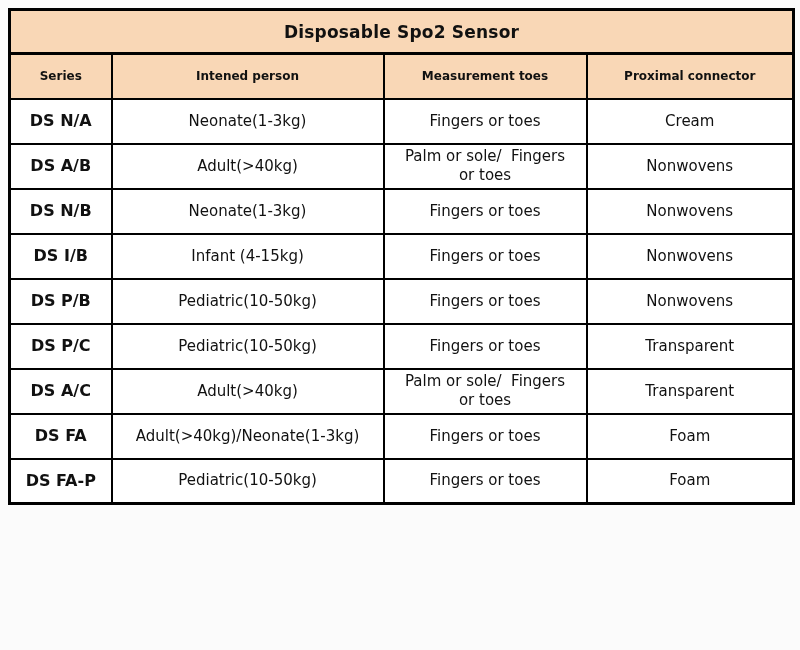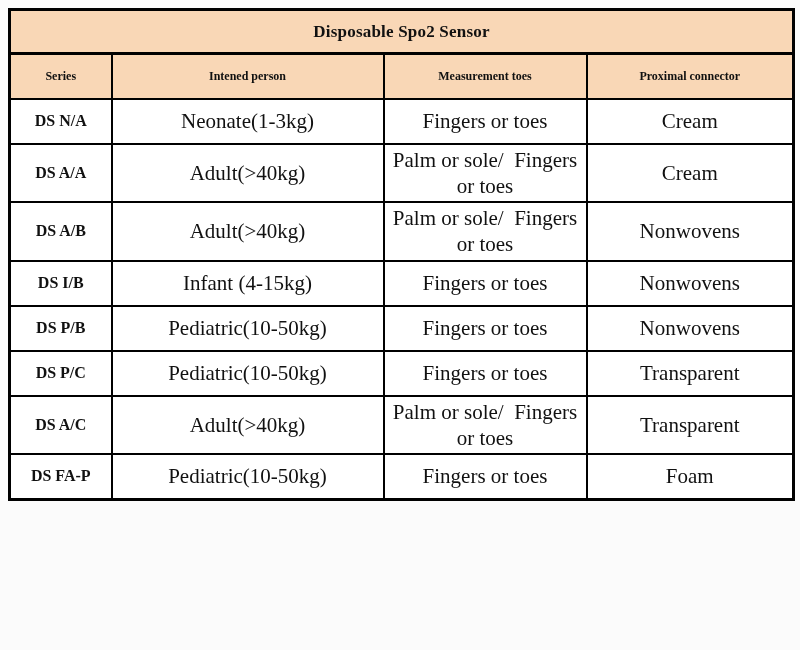--- a/index.html
+++ b/index.html
@@ -9,21 +9,20 @@
     height: 650px;
     background: #fbfbfb;
     font-family: "DejaVu Sans", "Liberation Sans", sans-serif;
     color: #111111;
   }
   .page {
     width: 800px;
     height: 650px;
     box-sizing: border-box;
     padding: 8px 3px 0 8px;
-    font-family: Liberation Serif, serif;
   }
   table.spo2 {
     width: 784px;
     border-collapse: collapse;
     table-layout: fixed;
     background: #ffffff;
   }
   table.spo2 th, table.spo2 td {
     border: 2px solid #000000;
     text-align: center;
@@ -42,21 +41,21 @@
     letter-spacing: 0.2px;
   }
   tr.header-row th {
     background: #f9d7b6;
     font-size: 12px;
     font-weight: bold;
     height: 45px;
   }
   tr.data-row td {
     height: 45px;
-    font-size: 21px;
+    font-size: 15px;
     white-space: pre-wrap;
     line-height: 1.25;
   }
   tr.data-row td.series {
     font-weight: bold;
     font-size: 16px;
     margin-top: 24px;
   }
 </style>
 </head>
@@ -82,31 +81,30 @@
       </tr>
     </thead>
     <tbody>
         <tr class="data-row">
           <td class="series">DS N/A</td>
           <td>Neonate(1-3kg)</td>
           <td>Fingers or toes</td>
           <td>Cream</td>
         </tr>
         <tr class="data-row">
-          <td class="series">DS A/A</td>
-          <td>Adult(&gt;40kg)</td>
-          <td>Palm or sole/  Fingers
-or toes</td>
-          <td>Cream</td>
-        </tr>
-        <tr class="data-row">
           <td class="series">DS A/B</td>
           <td>Adult(&gt;40kg)</td>
           <td>Palm or sole/  Fingers
 or toes</td>
+          <td>Nonwovens</td>
+        </tr>
+        <tr class="data-row">
+          <td class="series">DS N/B</td>
+          <td>Neonate(1-3kg)</td>
+          <td>Fingers or toes</td>
           <td>Nonwovens</td>
         </tr>
         <tr class="data-row">
           <td class="series">DS I/B</td>
           <td>Infant (4-15kg)</td>
           <td>Fingers or toes</td>
           <td>Nonwovens</td>
         </tr>
         <tr class="data-row">
           <td class="series">DS P/B</td>
@@ -121,20 +119,26 @@
           <td>Transparent</td>
         </tr>
         <tr class="data-row">
           <td class="series">DS A/C</td>
           <td>Adult(&gt;40kg)</td>
           <td>Palm or sole/  Fingers
 or toes</td>
           <td>Transparent</td>
         </tr>
         <tr class="data-row">
+          <td class="series">DS FA</td>
+          <td>Adult(&gt;40kg)/Neonate(1-3kg)</td>
+          <td>Fingers or toes</td>
+          <td>Foam</td>
+        </tr>
+        <tr class="data-row">
           <td class="series">DS FA-P</td>
           <td>Pediatric(10-50kg)</td>
           <td>Fingers or toes</td>
           <td>Foam</td>
         </tr>
       </tbody>
   </table>
 </div>
 
 </body></html>

